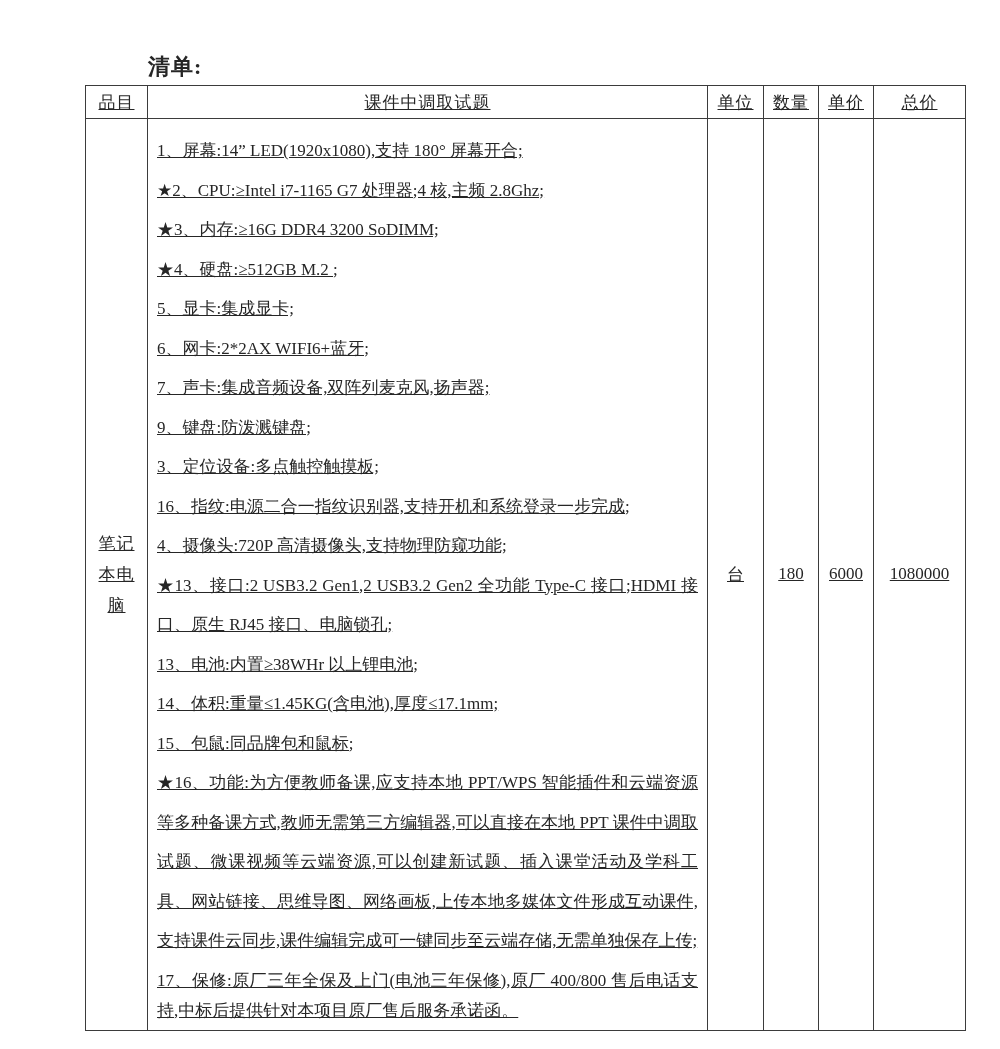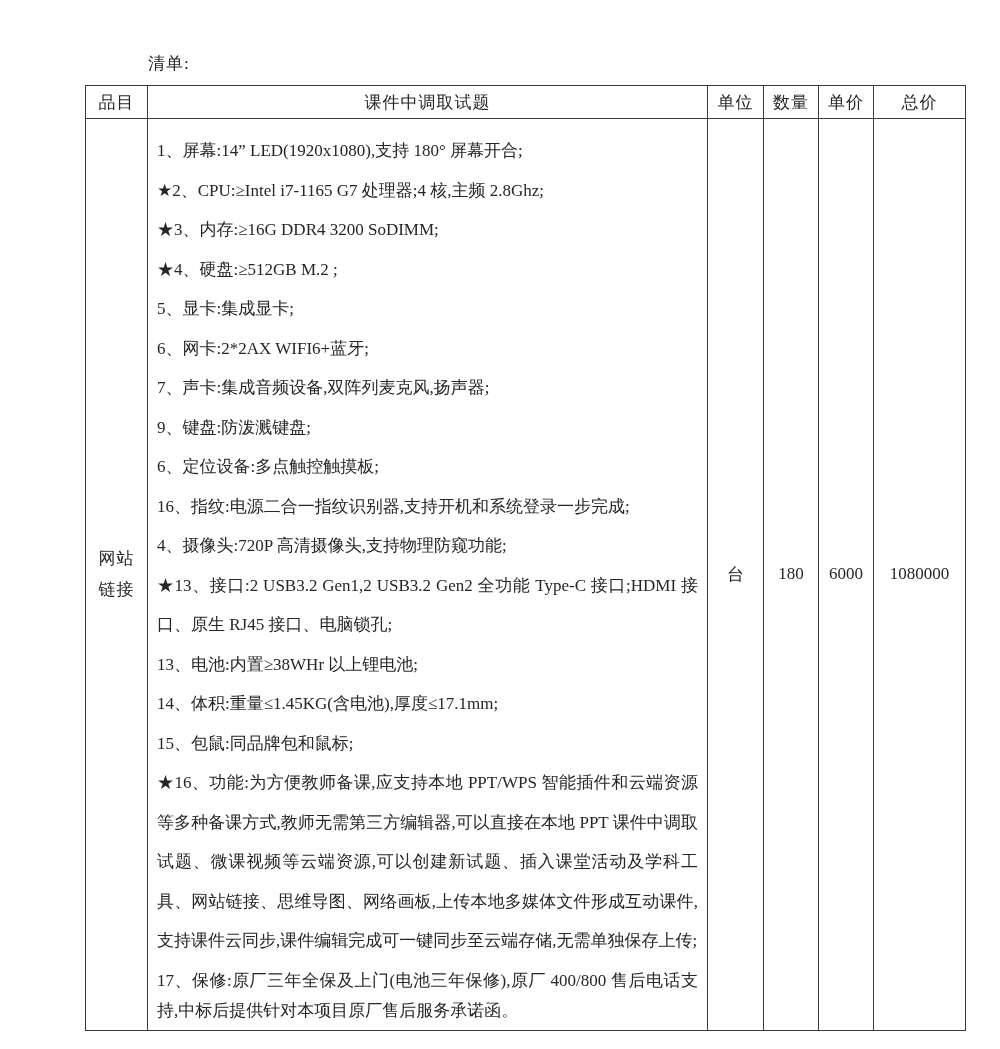--- a/index.html
+++ b/index.html
@@ -16,32 +16,33 @@
     position: relative;
     width: 1000px;
     height: 1049px;
     background: #ffffff;
   }
   .doc-title {
     position: absolute;
     left: 148px;
     top: 52px;
     margin: 0;
-    font-size: 17px;
-    font-weight: normal;
+    font-size: 22px;
+    font-weight: bold;
     letter-spacing: 1px;
   }
   table.spec-table {
     position: absolute;
     left: 85px;
     top: 85px;
     width: 880px;
     border-collapse: collapse;
     table-layout: fixed;
     font-size: 17px;
+    text-decoration: underline;
   }
   .spec-table col.c-item  { width: 62px; }
   .spec-table col.c-spec  { width: 560px; }
   .spec-table col.c-unit  { width: 56px; }
   .spec-table col.c-qty   { width: 55px; }
   .spec-table col.c-price { width: 55px; }
   .spec-table col.c-total { width: 92px; }
   .spec-table th, .spec-table td {
     border: 1px solid #3b3b3b;
     padding: 0;
@@ -101,41 +102,41 @@
         <th>品目</th>
         <th>课件中调取试题</th>
         <th>单位</th>
         <th>数量</th>
         <th>单价</th>
         <th>总价</th>
       </tr>
     </thead>
     <tbody>
       <tr>
-        <td class="cell-item">网站链接</td>
+        <td class="cell-item">笔记本电脑</td>
         <td class="cell-specs">
           <div class="spec-list">
 
               <p class="spec-line">1、屏幕:14” LED(1920x1080),支持 180° 屏幕开合;</p>
 
               <p class="spec-line">★2、CPU:≥Intel i7-1165 G7 处理器;4 核,主频 2.8Ghz;</p>
 
               <p class="spec-line">★3、内存:≥16G DDR4 3200 SoDIMM;</p>
 
               <p class="spec-line">★4、硬盘:≥512GB M.2 ;</p>
 
               <p class="spec-line">5、显卡:集成显卡;</p>
 
               <p class="spec-line">6、网卡:2*2AX WIFI6+蓝牙;</p>
 
               <p class="spec-line">7、声卡:集成音频设备,双阵列麦克风,扬声器;</p>
 
               <p class="spec-line">9、键盘:防泼溅键盘;</p>
 
-              <p class="spec-line">6、定位设备:多点触控触摸板;</p>
+              <p class="spec-line">3、定位设备:多点触控触摸板;</p>
 
               <p class="spec-line">16、指纹:电源二合一指纹识别器,支持开机和系统登录一步完成;</p>
 
               <p class="spec-line">4、摄像头:720P 高清摄像头,支持物理防窥功能;</p>
 
               <p class="spec-line">★13、接口:2 USB3.2 Gen1,2 USB3.2 Gen2 全功能 Type-C 接口;HDMI 接口、原生 RJ45 接口、电脑锁孔;</p>
 
               <p class="spec-line">13、电池:内置≥38WHr 以上锂电池;</p>
 
               <p class="spec-line">14、体积:重量≤1.45KG(含电池),厚度≤17.1mm;</p>

